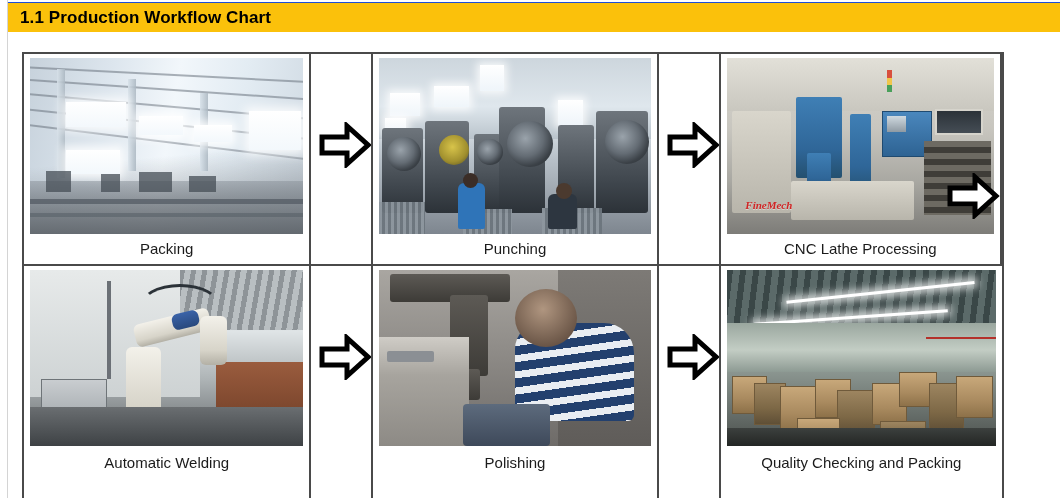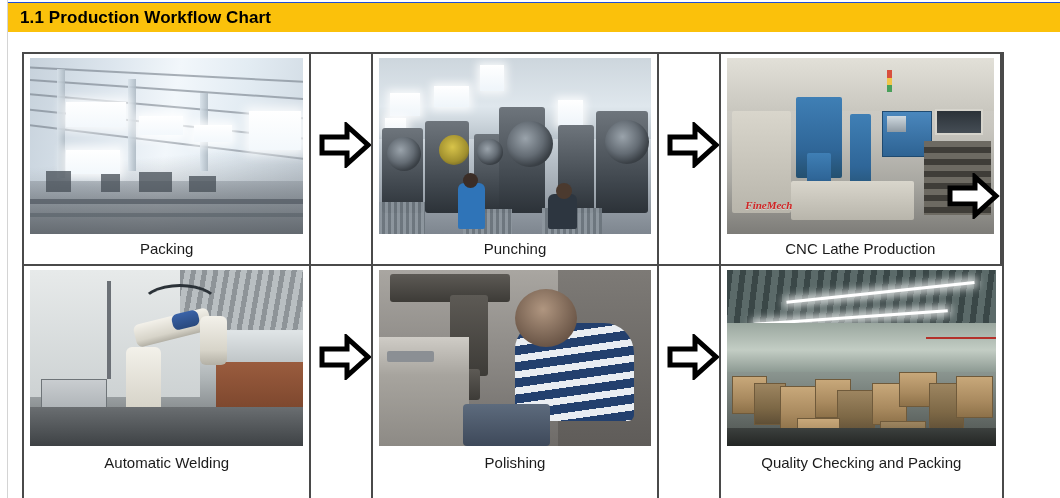--- a/index.html
+++ b/index.html
@@ -454,21 +454,21 @@
               <div class="castgray" style="left:24%; top:70%; width:46%; height:22%;"></div>
               <div class="panel" style="left:58%; top:30%; width:19%; height:26%;"></div>
               <div class="screen" style="left:60%; top:33%; width:7%;  height:9%;"></div>
               <div class="monitor" style="left:78%; top:29%; width:18%; height:15%;"></div>
               <div class="lamp" style="left:60%; top:7%;  width:5px; height:22px;"></div>
               <div class="shelf" style="left:74%; top:47%; width:25%; height:42%;"></div>
               <div class="logo" style="left:7%;  top:80%;">FineMech</div>
             </div>
           </div>
         </div>
-        <div class="caption">CNC Lathe Production</div>
+        <div class="caption">CNC Lathe Processing</div>
       </div>
 
       <div class="edge-arrow">
         <svg width="58" height="46" viewBox="0 0 52 46">
           <polygon points="3,15 28,15 28,4 49,23 28,42 28,31 3,31" fill="#ffffff" stroke="#000000" stroke-width="5" stroke-linejoin="miter"></polygon>
         </svg>
       </div>
     </div>
 
     <div class="row row2">

